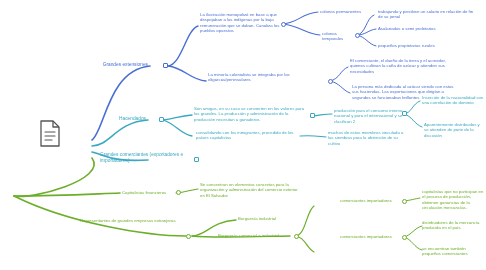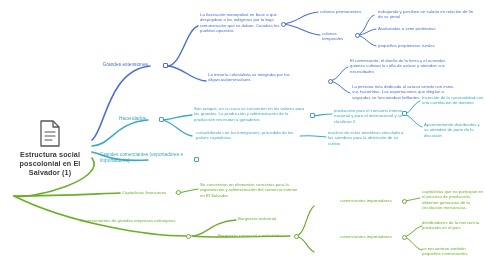--- a/index.html
+++ b/index.html
@@ -96,22 +96,20 @@
   </svg>
 
   <div class="node root">
     <div class="doc-icon">
       <svg viewBox="0 0 22 27" width="22" height="27">
         <path d="M2,1 H14 L20,7 V26 H2 Z" fill="#ffffff" stroke="#555" stroke-width="1.3" stroke-linejoin="round"></path>
         <path d="M14,1 V7 H20" fill="none" stroke="#555" stroke-width="1.3" stroke-linejoin="round"></path>
         <path d="M6,12 H16 M6,16 H16 M6,20 H13" stroke="#555" stroke-width="1.2" stroke-linecap="round"></path>
       </svg>
     </div>
-    <div class="root-title">Estructura social poscolonial en El Salvador
-(1)</div>
   </div>
 
   <div class="lbl b t1 r" style="left:100px;top:62px;width:48px;">Grandes extensiones</div>
   <div class="dot b sq" style="left:163px;top:63px;"></div>
 
   <div class="lbl b" style="left:200px;top:12px;width:82px;">La ilustración monopolizó en base a que despojaban a los indígenas por la baja remuneración que se daban. Canaliza los pueblos opuestos</div>
   <div class="dot b" style="left:281px;top:22px;"></div>
 
   <div class="lbl b" style="left:320px;top:9px;width:60px;">colonos permanentes</div>
   <div class="lbl b" style="left:322px;top:31px;width:36px;">colonos temporales</div>

